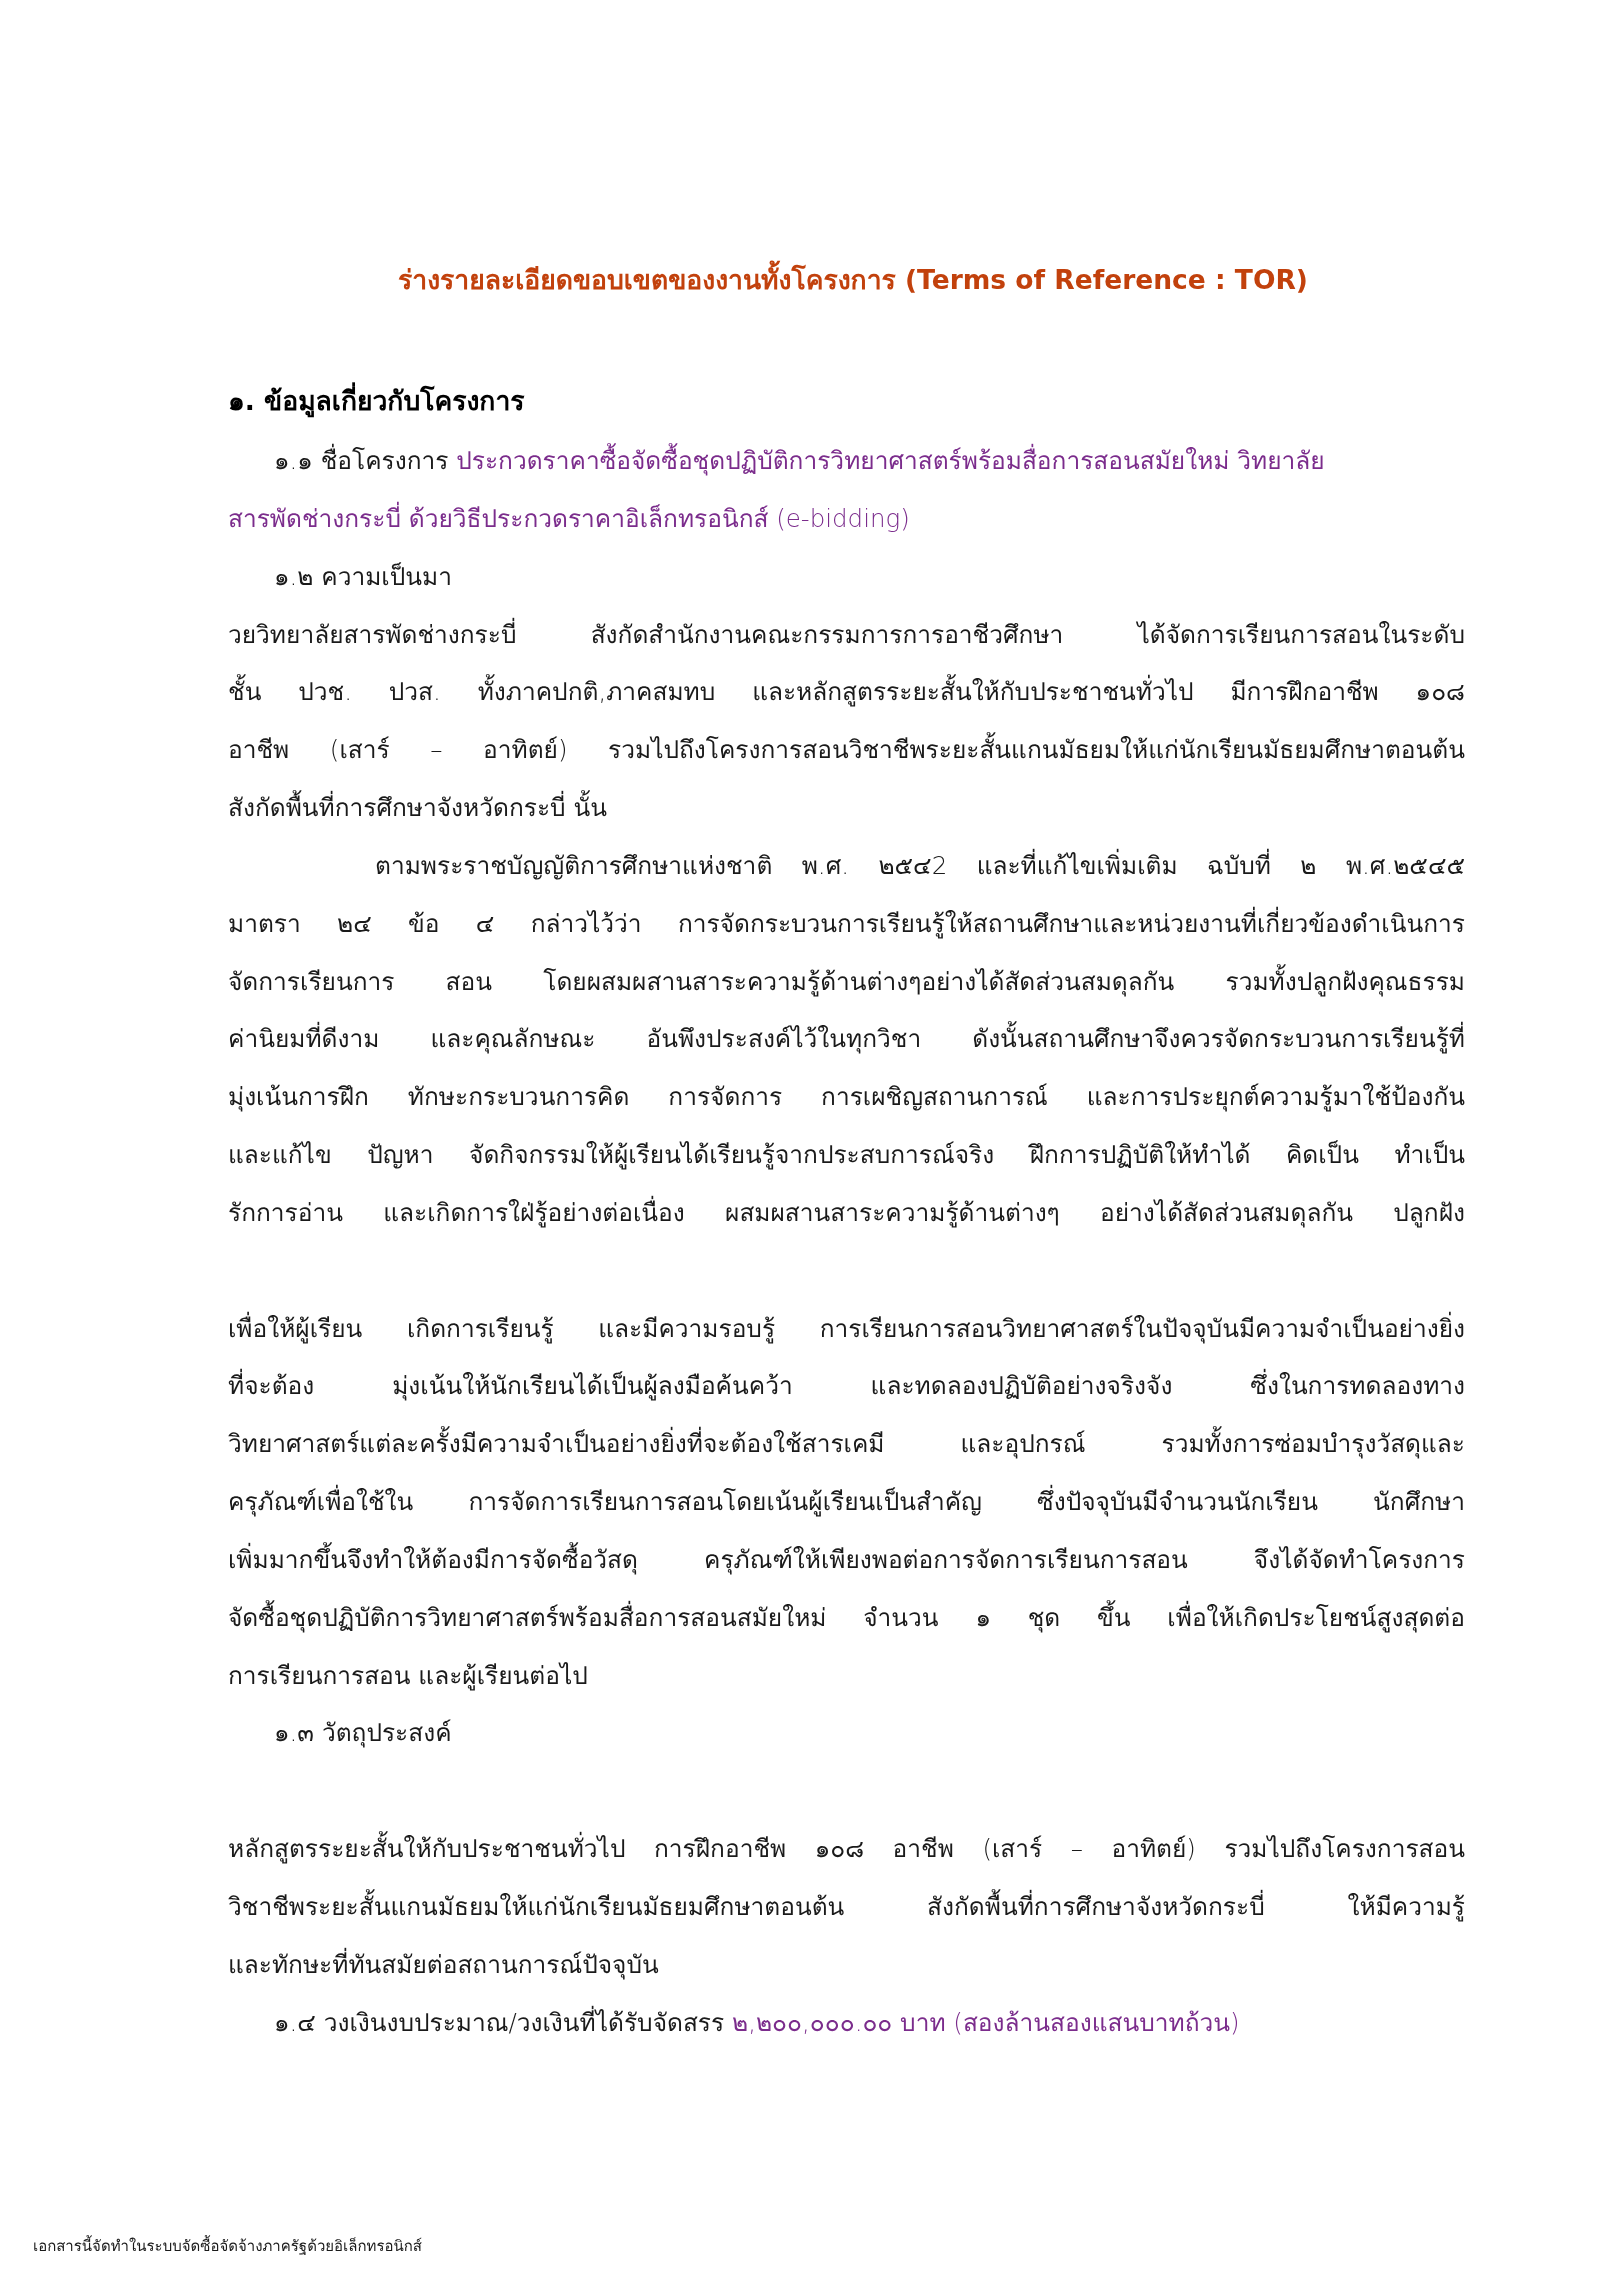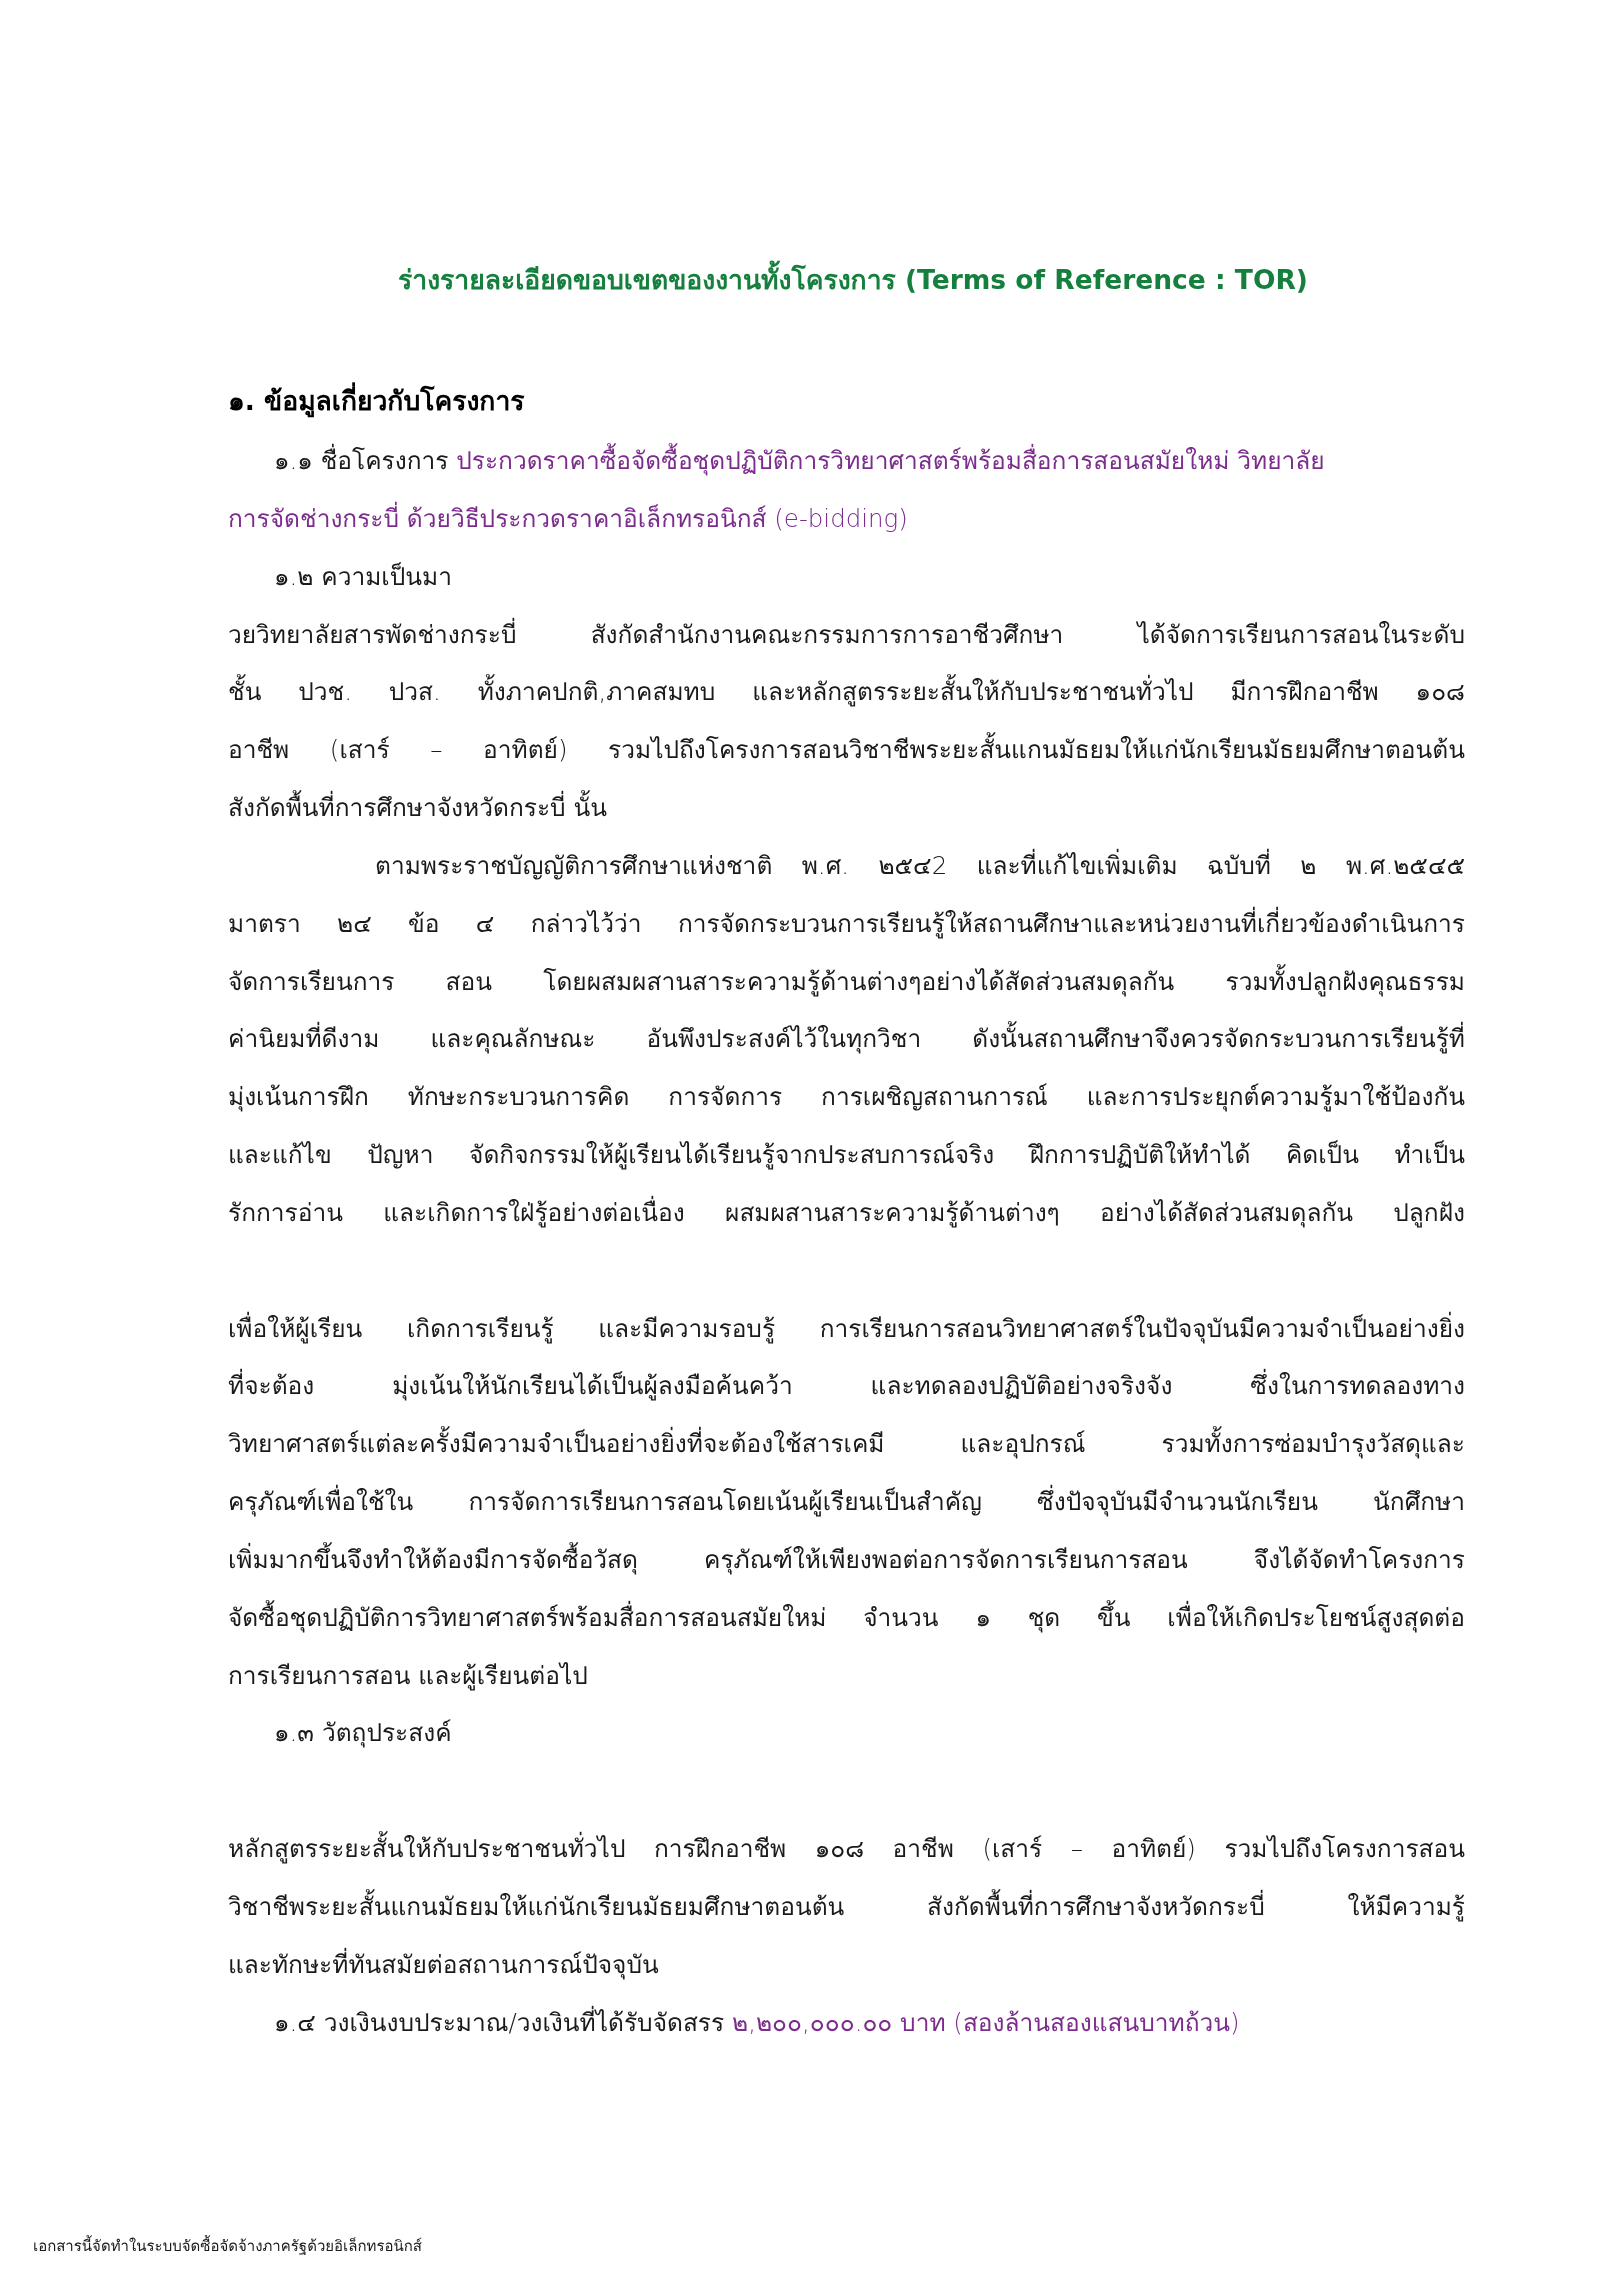--- a/index.html
+++ b/index.html
@@ -1,21 +1,21 @@
 <!DOCTYPE html>
 <html><head>
 <meta charset="utf-8">
 <style>
   html, body { margin: 0; padding: 0; background: #ffffff; }
   body { width: 1621px; height: 2293px; position: relative; overflow: hidden;
          font-family: "DejaVu Sans", sans-serif; color: #111111; }
   .page { position: absolute; left: 0; top: 0; width: 1621px; height: 2293px; background: #fff; }
   .title { position: absolute; left: 397px; top: 257px; width: 912px; height: 45px;
            font-size: 26.5px; font-weight: bold; white-space: nowrap; line-height: 45px;
-           text-align: center; color: #15803d; }
+           text-align: center; color: #c2410c; }
   .heading { position: absolute; left: 228px; top: 378px; font-size: 26.5px; font-weight: bold;
              white-space: nowrap; line-height: 45px; color: #000; }
   .line { position: absolute; height: 45px; line-height: 45px; font-size: 24.5px;
           white-space: nowrap; overflow: visible; color: #1a1a1a; font-weight: 300; }
   .line.just { text-align: justify; text-align-last: justify; white-space: normal; overflow: hidden; }
   .hl { color: #7b2c8c; }
   .footer { position: absolute; left: 33px; top: 2227px; width: 614px; height: 39px;
             line-height: 39px; font-size: 15px; white-space: nowrap; color: #1a1a1a;
             text-align: justify; text-align-last: justify; overflow: hidden; }
 </style>
@@ -24,21 +24,21 @@
 
 <div class="page">
 
   <div class="title">ร่างรายละเอียดขอบเขตของงานทั้งโครงการ (Terms of Reference : TOR)</div>
 
   <div class="heading">๑. ข้อมูลเกี่ยวกับโครงการ</div>
 
   <div class="line" style="left:274px; top:438px;">
     <span>๑.๑ ชื่อโครงการ </span><span class="hl">ประกวดราคาซื้อจัดซื้อชุดปฏิบัติการวิทยาศาสตร์พร้อมสื่อการสอนสมัยใหม่ วิทยาลัย</span>
   </div>
-  <div class="line hl" style="left:228px; top:496px;">การจัดช่างกระบี่ ด้วยวิธีประกวดราคาอิเล็กทรอนิกส์ (e-bidding)</div>
+  <div class="line hl" style="left:228px; top:496px;">สารพัดช่างกระบี่ ด้วยวิธีประกวดราคาอิเล็กทรอนิกส์ (e-bidding)</div>
 
   <div class="line" style="left:274px; top:554px;">๑.๒ ความเป็นมา</div>
 
   <div class="line just" style="left:228px; top:612px; width:1237px;">วยวิทยาลัยสารพัดช่างกระบี่  สังกัดสำนักงานคณะกรรมการการอาชีวศึกษา ได้จัดการเรียนการสอนในระดับ</div>
   <div class="line just" style="left:228px; top:669px; width:1237px;">ชั้น ปวช. ปวส. ทั้งภาคปกติ,ภาคสมทบ และหลักสูตรระยะสั้นให้กับประชาชนทั่วไป มีการฝึกอาชีพ ๑๐๘</div>
   <div class="line just" style="left:228px; top:727px; width:1237px;">อาชีพ (เสาร์ – อาทิตย์) รวมไปถึงโครงการสอนวิชาชีพระยะสั้นแกนมัธยมให้แก่นักเรียนมัธยมศึกษาตอนต้น</div>
   <div class="line" style="left:228px; top:785px;">สังกัดพื้นที่การศึกษาจังหวัดกระบี่ นั้น</div>
 
   <div class="line just" style="left:375px; top:843px; width:1090px;">ตามพระราชบัญญัติการศึกษาแห่งชาติ พ.ศ. ๒๕๔2 และที่แก้ไขเพิ่มเติม ฉบับที่ ๒ พ.ศ.๒๕๔๕</div>
   <div class="line just" style="left:228px; top:901px; width:1237px;">มาตรา ๒๔ ข้อ ๔ กล่าวไว้ว่า การจัดกระบวนการเรียนรู้ให้สถานศึกษาและหน่วยงานที่เกี่ยวข้องดำเนินการ</div>

